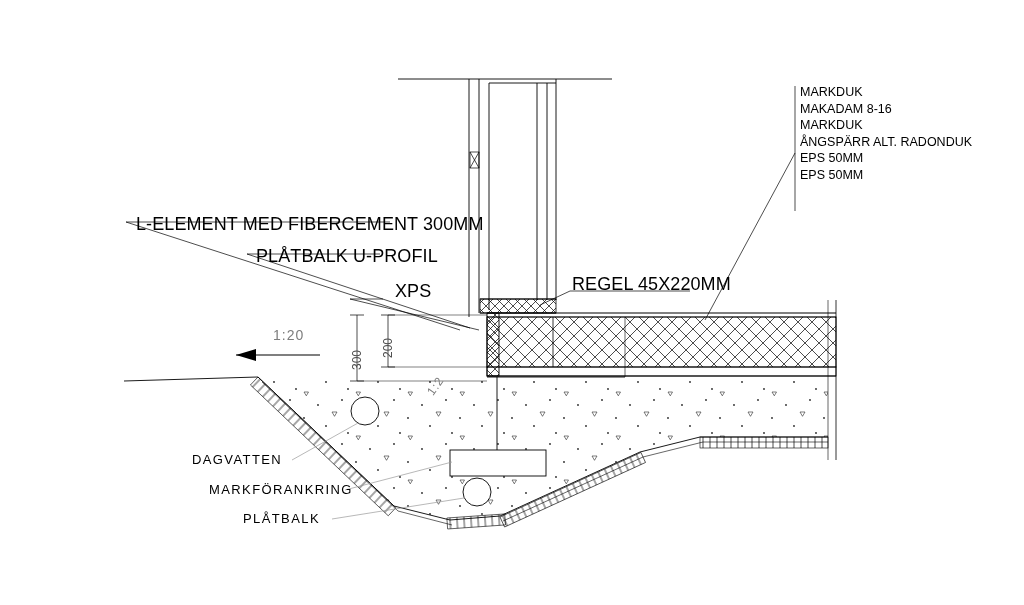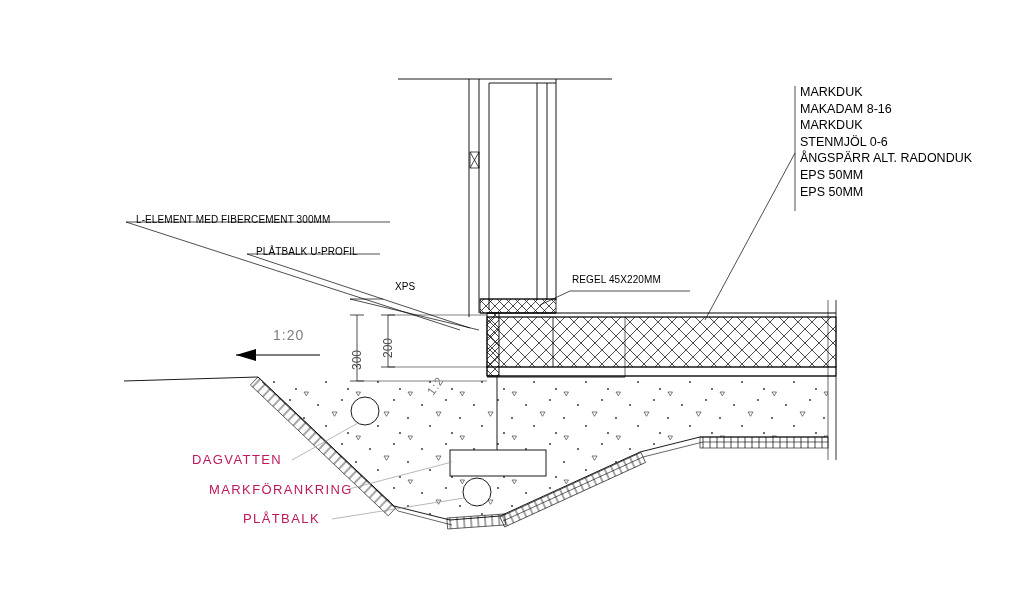--- a/index.html
+++ b/index.html
@@ -20,30 +20,30 @@
   svg.draw {
     position: absolute;
     left: 0;
     top: 0;
     width: 1024px;
     height: 605px;
   }
   .lbl {
     position: absolute;
     font-family: "Liberation Sans", sans-serif;
-    font-size: 10px;
+    font-size: 18px;
     color: #000000;
     white-space: nowrap;
     letter-spacing: 0.1px;
   }
   .lbl-gray {
     position: absolute;
     font-family: "Liberation Sans", sans-serif;
     font-size: 13px;
-    color: #be185d;
+    color: #000000;
     white-space: nowrap;
     letter-spacing: 1.4px;
   }
   .lbl-slope {
     position: absolute;
     font-family: "Liberation Sans", sans-serif;
     font-size: 14px;
     color: #7d7d7d;
     white-space: nowrap;
     letter-spacing: 1px;
@@ -255,21 +255,20 @@
 
       <line x1="332" y1="519" x2="464" y2="498" stroke="#9a9a9a"></line>
     </g>
 
   </svg>
 
   <div class="legend">
     <div>MARKDUK</div>
     <div>MAKADAM 8-16</div>
     <div>MARKDUK</div>
-    <div>STENMJÖL 0-6</div>
     <div>ÅNGSPÄRR ALT. RADONDUK</div>
     <div>EPS  50MM</div>
     <div>EPS  50MM</div>
   </div>
 
   <div class="lbl" style="left:136px; top:214px;">L-ELEMENT MED FIBERCEMENT 300MM</div>
 
   <div class="lbl" style="left:256px; top:246px;">PLÅTBALK U-PROFIL</div>
 
   <div class="lbl" style="left:359px; top:281px;margin-left:36px;">XPS</div>

